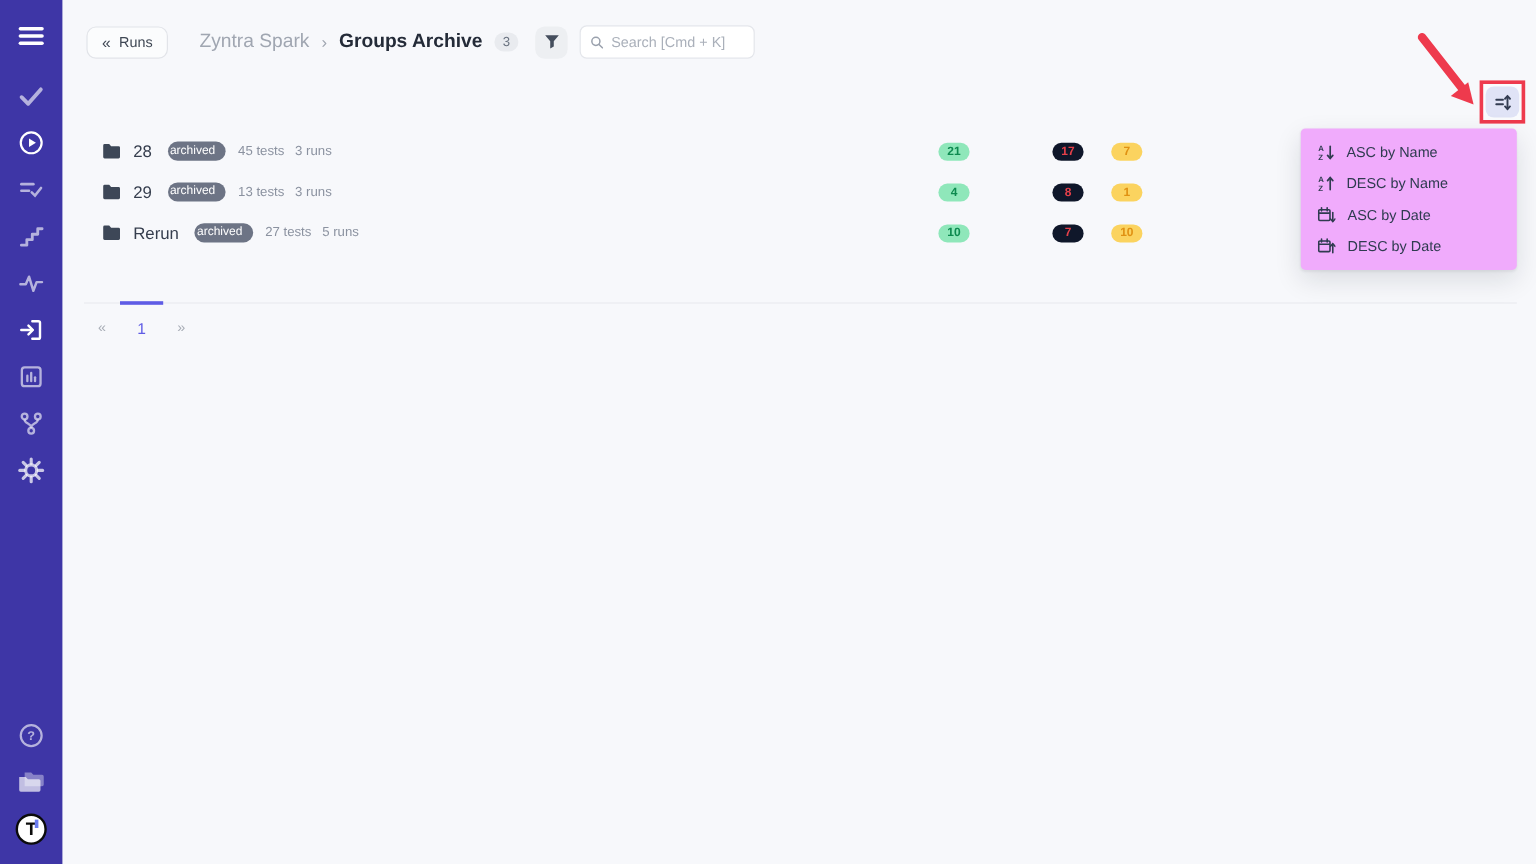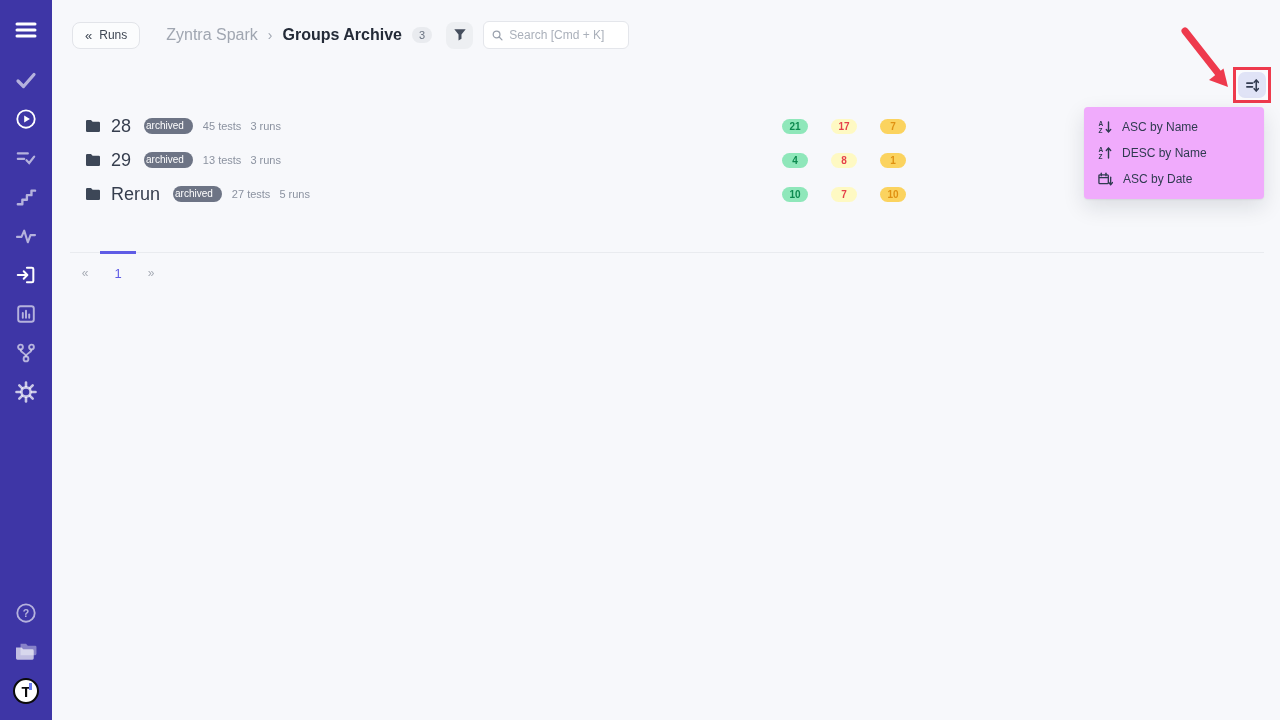--- a/index.html
+++ b/index.html
@@ -90,35 +90,35 @@
     z-index:5;
   }
   .sort-item {
     height:26px; display:flex; align-items:center; gap:10px;
     padding:0 14px; font-size:12px; color:#2f3b50; cursor:pointer;
   }
 
   
   .groups { position:absolute; left:85px; right:16px; top:115px; }
   .group-row { position:relative; height:22px; display:flex; align-items:center; margin-bottom:12px; cursor:pointer; }
-  .g-name { font-size:18px; font-weight:500; color:#363e4e; margin-left:10px; }
+  .g-name { font-size:14px; font-weight:500; color:#363e4e; margin-left:10px; }
   .g-status {
     margin-left:13px; background:#6d7485; color:#ffffff;
     font-size:10px; padding:2px 9px 3px 2px; border-radius:9px;
   }
   .g-meta { font-size:11px; color:#8b92a0; margin-left:10px; }
   .g-meta.runs { margin-left:9px; }
   .g-stats { position:absolute; left:697px; top:0; height:22px; display:flex; align-items:center; gap:23px; }
   .stat-pill {
     min-width:26px; height:15px; border-radius:8px;
     font-size:10px; font-weight:bold; display:flex; align-items:center; justify-content:center;
     padding:0 7px;
   }
   .stat-green  { background:#8fe7ba; color:#0d8a4f; }
-  .stat-red    { background:#fef9c3; color:#e5404a; }
+  .stat-red    { background:#0f172a; color:#e5404a;margin-left:46px; }
   .stat-yellow { background:#fbd35f; color:#e09112; }
 
   
   .pagination {
     position:absolute; left:70px; right:16px; top:252px;
     border-top:1px solid #e9ebef; display:flex;
   }
   .pag-item {
     margin-top:-2px; border-top:3px solid transparent;
     padding-top:12px; text-align:center; cursor:pointer;
@@ -315,20 +315,33 @@
           <rect x="1" y="2.5" width="10" height="9.5" rx="1"></rect>
           <line x1="3.5" y1="0.8" x2="3.5" y2="3.5"></line>
           <line x1="8.5" y1="0.8" x2="8.5" y2="3.5"></line>
           <line x1="1.5" y1="5.5" x2="10.5" y2="5.5"></line>
           <line x1="13.5" y1="5" x2="13.5" y2="12.5"></line>
           <path d="M11.5 10.7 L13.5 13 L15.5 10.7"></path>
         </g>
       </svg>
     <span>ASC by Date</span>
   </div>
+  <div class="sort-item">
+    <svg width="15" height="14" viewBox="0 0 16 14">
+        <g stroke="#2f3b50" stroke-width="1.4" fill="none" stroke-linecap="round">
+          <rect x="1" y="2.5" width="10" height="9.5" rx="1"></rect>
+          <line x1="3.5" y1="0.8" x2="3.5" y2="3.5"></line>
+          <line x1="8.5" y1="0.8" x2="8.5" y2="3.5"></line>
+          <line x1="1.5" y1="5.5" x2="10.5" y2="5.5"></line>
+          <line x1="13.5" y1="5.5" x2="13.5" y2="13"></line>
+          <path d="M11.5 7.3 L13.5 5 L15.5 7.3"></path>
+        </g>
+      </svg>
+    <span>DESC by Date</span>
+  </div>
 </div>
 
 <main class="groups">
 
   <div class="group-row">
     <svg width="16" height="14" viewBox="0 0 16 14">
         <path d="M1 2.2 A1.2 1.2 0 0 1 2.2 1 H6 l1.6 1.8 H13.8 A1.2 1.2 0 0 1 15 4 V11.8 A1.2 1.2 0 0 1 13.8 13 H2.2 A1.2 1.2 0 0 1 1 11.8 Z" fill="#3d4757"></path>
       </svg>
     <span class="g-name">28</span>
     <span class="g-status">archived</span>

